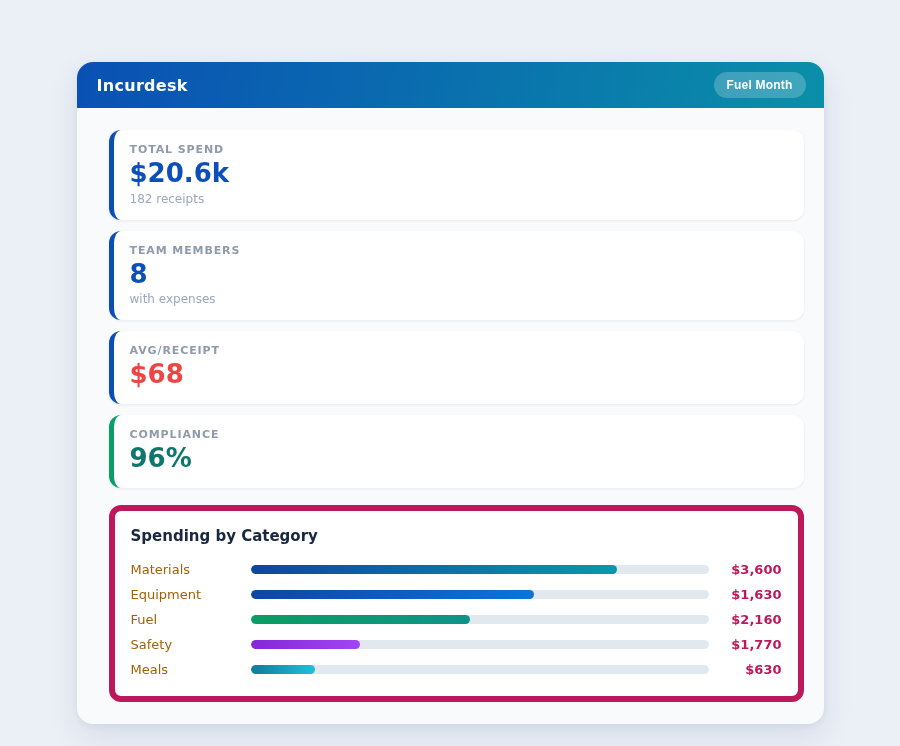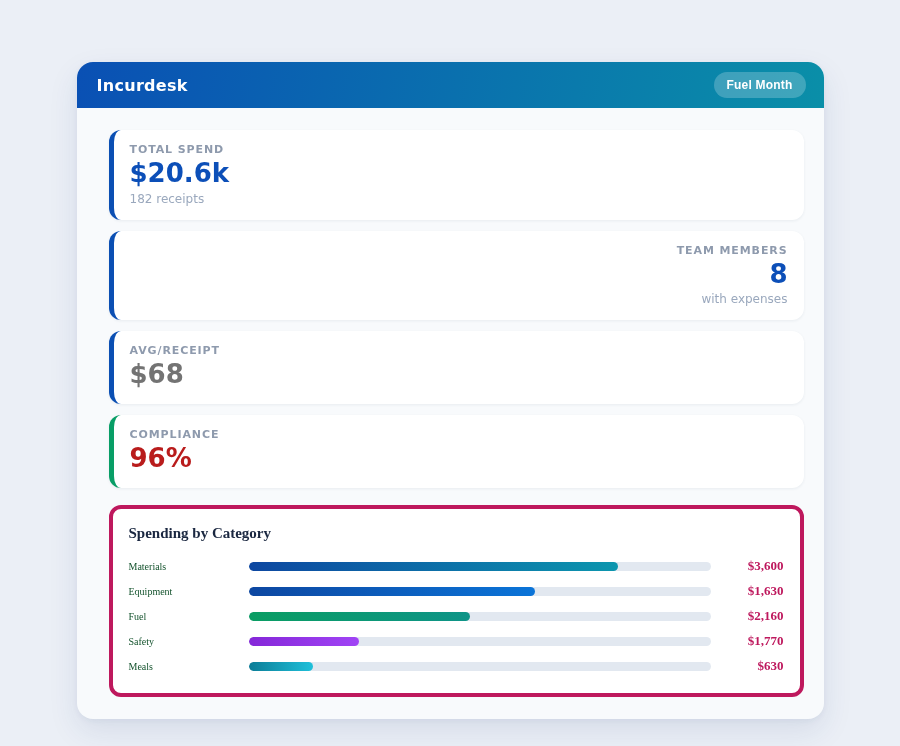--- a/index.html
+++ b/index.html
@@ -65,42 +65,41 @@
     line-height: 1.3;
     margin-top: 1px;
   }
   .stat-sub {
     font-size: 12px;
     color: #9aa8bd;
     line-height: 1.4;
   }
   .chart-card {
     background: #ffffff;
-    border: 4px solid #be185d;
+    border: 6px solid #be185d;
     border-radius: 12px;
     margin-top: 17px;
     padding: 16px 16px 14px 16px;
-    font-family: Liberation Serif, serif;
   }
   .chart-title {
     font-size: 15px;
     font-weight: bold;
     color: #1a2740;
     margin-bottom: 12px;
   }
   .bar-row {
     display: flex;
     align-items: center;
     height: 25px;
   }
   .bar-label {
     width: 120px;
     flex: 0 0 120px;
-    font-size: 10px;
-    color: #14532d;
+    font-size: 13px;
+    color: #a16207;
   }
   .bar-track {
     flex: 1 1 auto;
     height: 9px;
     background: #e2e8f0;
     border-radius: 5px;
     overflow: hidden;
     margin-right: 9px;
   }
   .bar-fill {
@@ -126,35 +125,35 @@
   </div>
 
   <div class="content">
 
     <div class="stat-card" style="border-left-color: rgb(11, 79, 179);">
       <div class="stat-label">TOTAL SPEND</div>
       <div class="stat-value" style="color: rgb(12, 79, 184);">$20.6k</div>
       <div class="stat-sub">182 receipts</div>
     </div>
 
-    <div class="stat-card" style="border-left-color: rgb(11, 79, 179); text-align: right;">
+    <div class="stat-card" style="border-left-color: rgb(11, 79, 179);">
       <div class="stat-label">TEAM MEMBERS</div>
       <div class="stat-value" style="color: rgb(12, 79, 184);">8</div>
       <div class="stat-sub">with expenses</div>
     </div>
 
     <div class="stat-card" style="border-left-color: rgb(11, 79, 179);">
       <div class="stat-label">AVG/RECEIPT</div>
-      <div class="stat-value" style="color: #737373;">$68</div>
+      <div class="stat-value" style="color: #ef4444;">$68</div>
       <div class="stat-sub"></div>
     </div>
 
     <div class="stat-card" style="border-left-color: rgb(8, 158, 102);">
       <div class="stat-label">COMPLIANCE</div>
-      <div class="stat-value" style="color: #b91c1c;">96%</div>
+      <div class="stat-value" style="color: #0f766e;">96%</div>
       <div class="stat-sub"></div>
     </div>
 
     <div class="chart-card">
       <div class="chart-title">Spending by Category</div>
 
       <div class="bar-row">
         <div class="bar-label">Materials</div>
         <div class="bar-track">
           <div class="bar-fill" style="width: 80%; background: linear-gradient(90deg, rgb(13, 71, 161), rgb(12, 150, 174));"></div>

